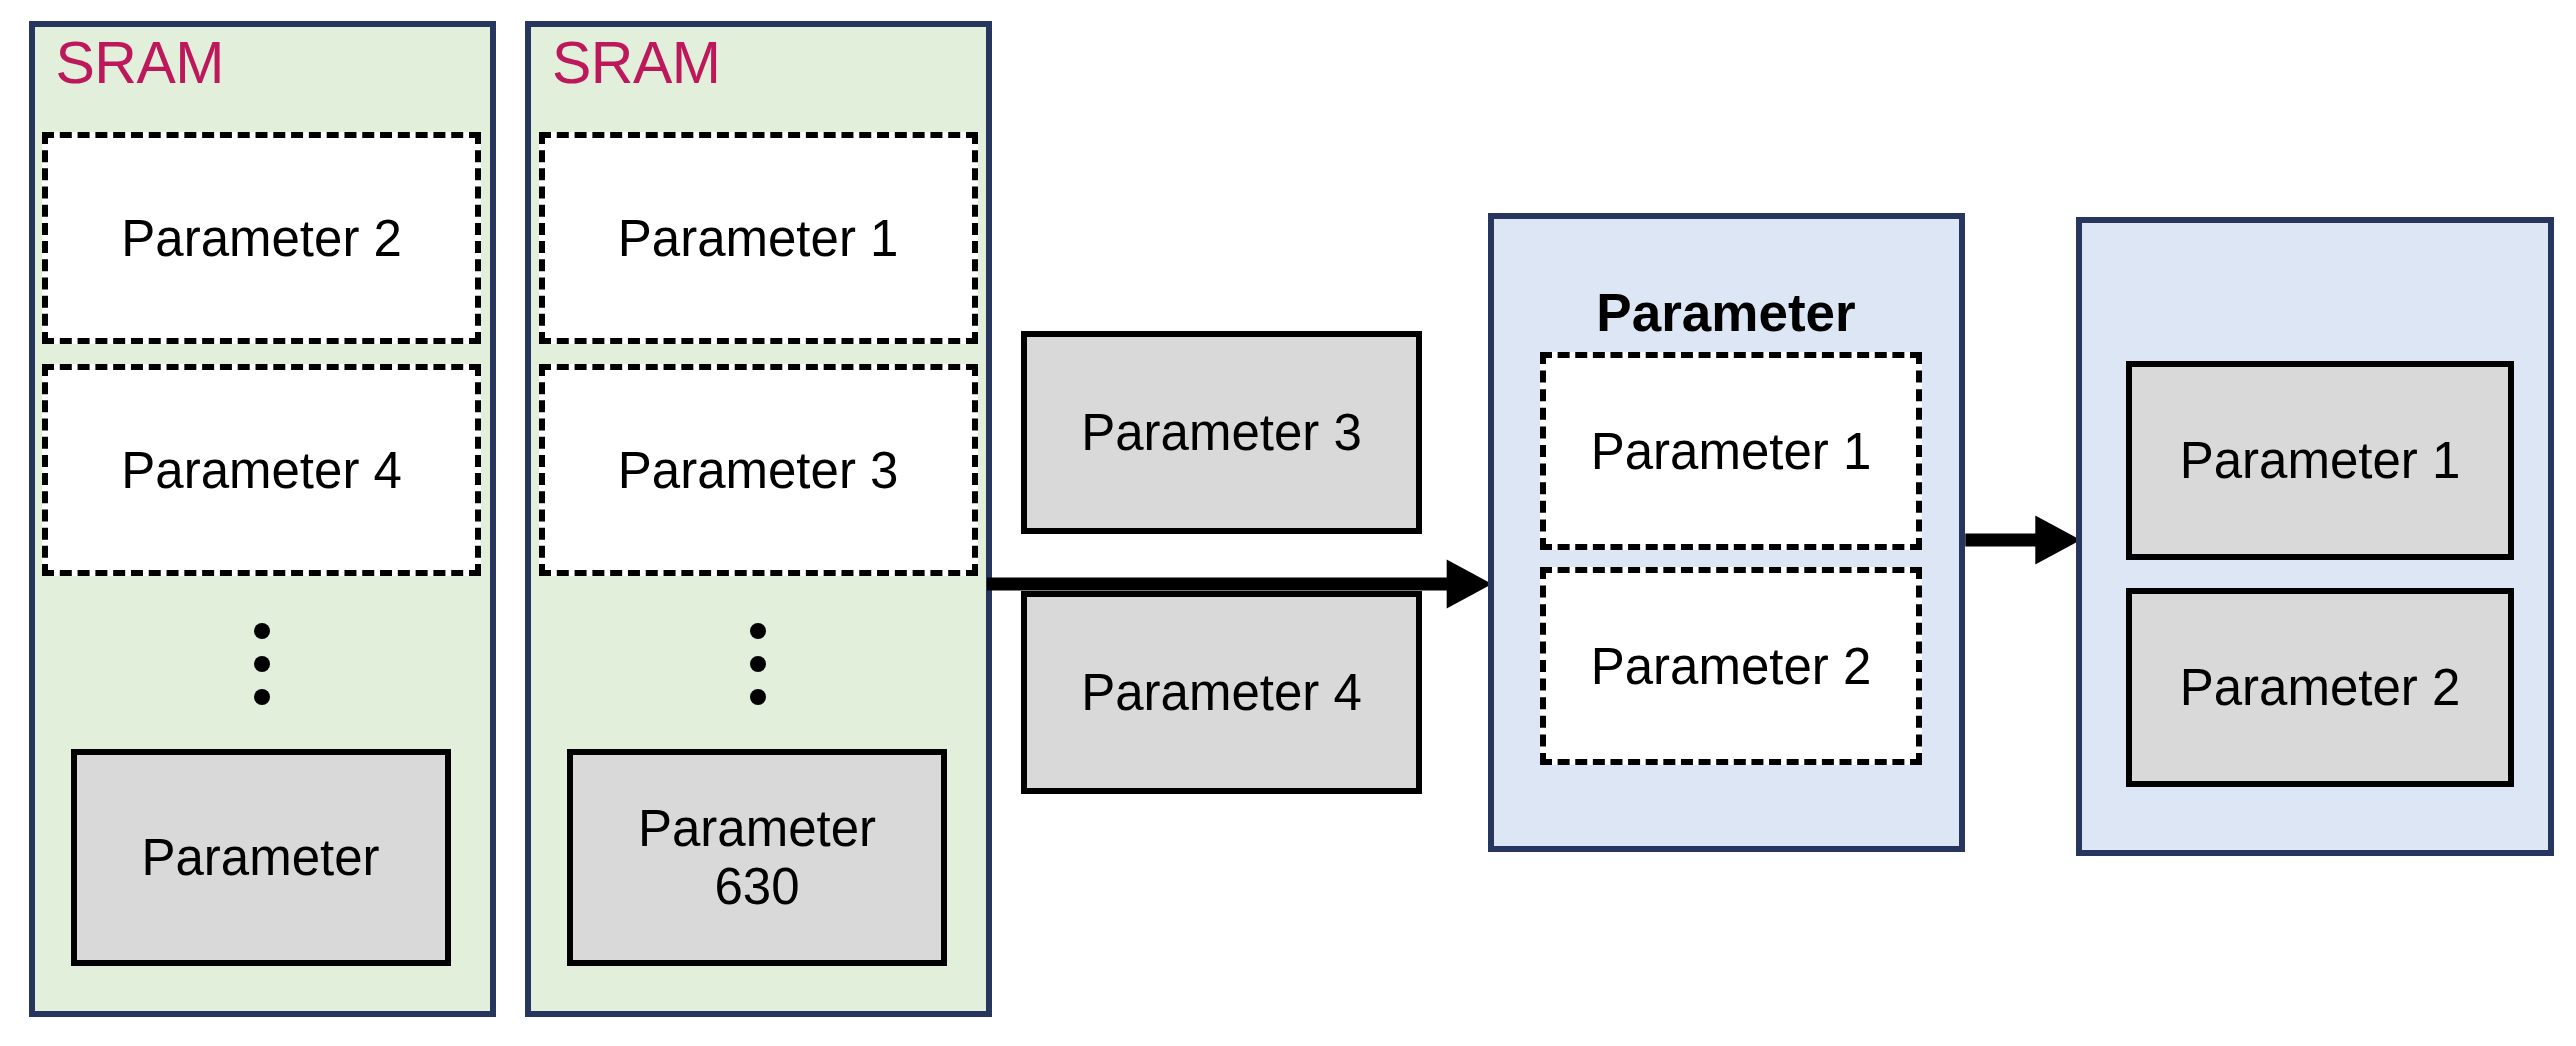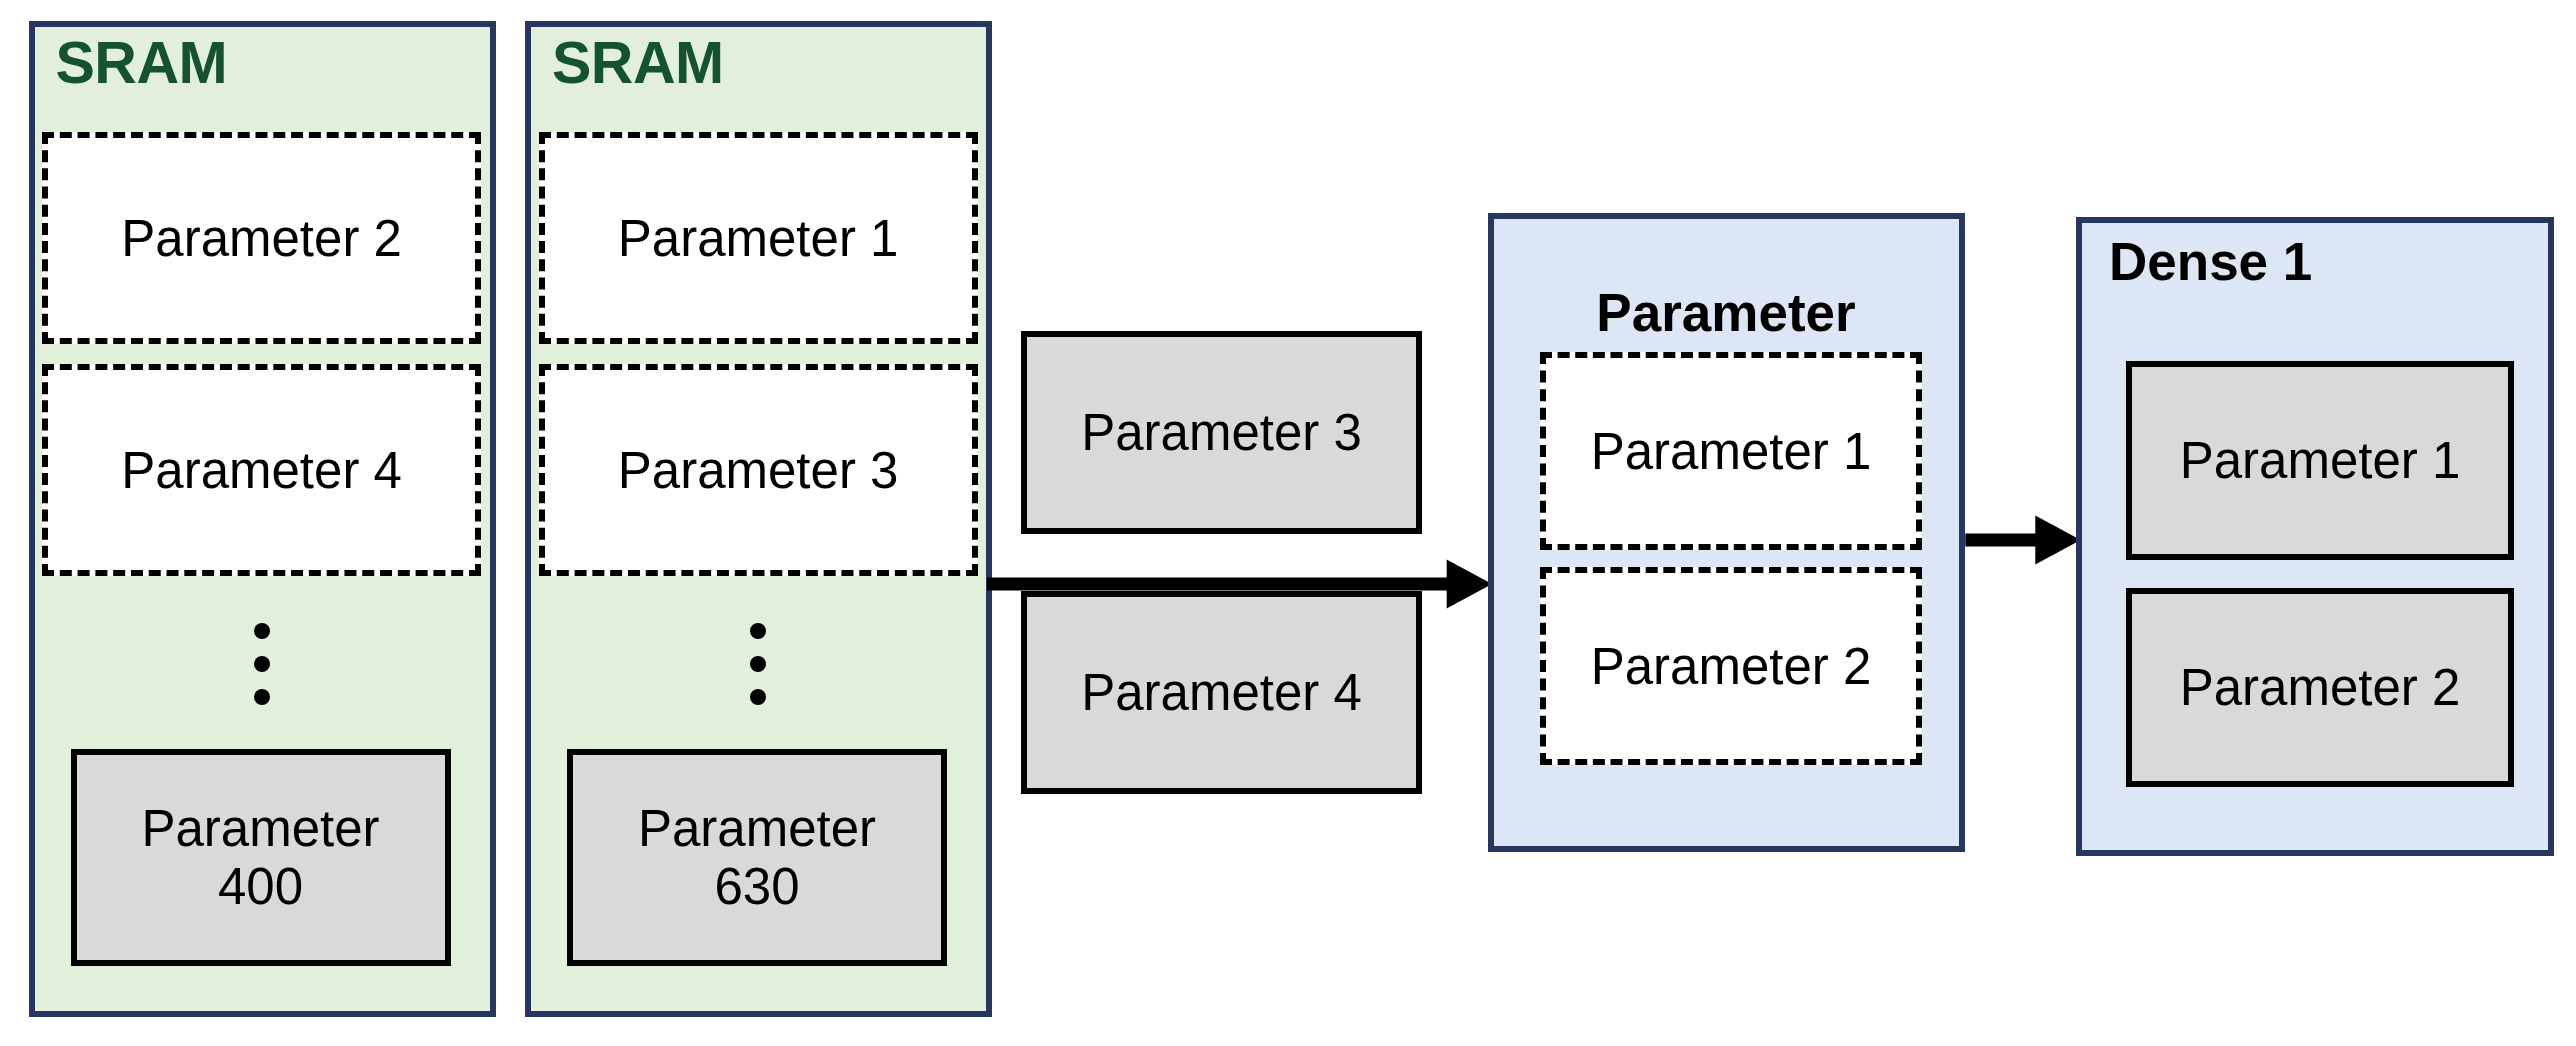--- a/index.html
+++ b/index.html
@@ -25,22 +25,22 @@
 
   
   .sram-box {
     background: #e2efda;
     border: 6.7px solid #26365e;
     display: flex;
     flex-direction: column;
   }
   .sram-title {
     font-size: 59px;
-    font-weight: 700;
-    color: #14532d;
+    font-weight: 400;
+    color: #be185d;
     letter-spacing: -0.5px;
     margin: 5.7px 0 0 21px;
     line-height: 1.05;
     white-space: nowrap;
   }
 
   
   .dashed-slot {
     background: #ffffff;
     border: 6.7px dashed #000000;
@@ -115,21 +115,20 @@
 
     <div class="abs vdots" style="left:7.6px; top:570px; width:439px; height:133px;">
       <i></i>
         <i></i>
         <i></i>
     </div>
 
     <div class="abs gray-block" style="left:36px; top:722px; width:380px; height:217px;">
       <div>
         <div>Parameter</div>
-        <div>400</div>
       </div>
     </div>
   </div>
 
   <div class="abs sram-box" style="left:525px; top:21px; width:467px; height:996px;">
     <div class="sram-title">SRAM</div>
 
     <div class="abs dashed-slot" style="left:7.6px; top:105px; width:439px; height:212px;">Parameter 1</div>
 
     <div class="abs dashed-slot" style="left:7.6px; top:337px; width:439px; height:212px;">Parameter 3</div>
@@ -171,21 +170,20 @@
   </div>
 
   <div class="abs" style="left:1965px; top:505px; width:116px; height:70px;">
     <svg class="arrow-svg" width="116" height="70" viewBox="0 0 122 74" xmlns="http://www.w3.org/2000/svg" aria-hidden="true">
       <line x1="0" y1="37" x2="80" y2="37" stroke="#000000" stroke-width="14"></line>
       <polygon points="74,11 122,37 74,63" fill="#000000"></polygon>
     </svg>
   </div>
 
   <div class="abs blue-panel" style="left:2076px; top:217px; width:478px; height:639px;">
-    <div class="abs panel-title left" style="left:27px; top:11.4px; width:418px; height:67px;">Dense 1</div>
 
     <div class="abs gray-block" style="left:44px; top:138px; width:388px; height:199px;">Parameter 1</div>
 
     <div class="abs gray-block" style="left:44px; top:365px; width:388px; height:199px;">Parameter 2</div>
   </div>
 
 </div>
 
 
 </body></html>

